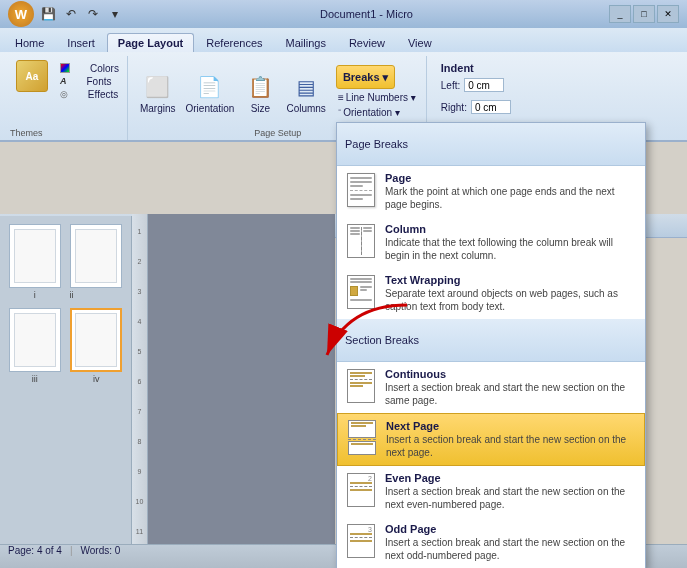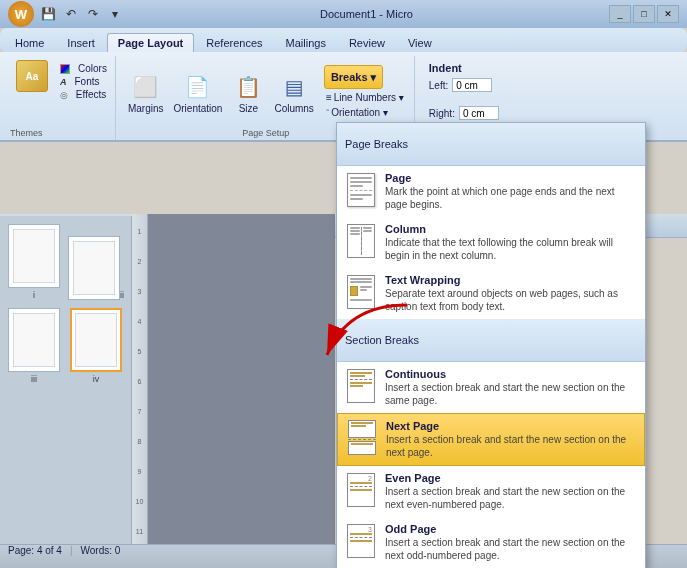--- a/index.html
+++ b/index.html
@@ -29,21 +29,20 @@
     .ctrl-btn { width: 22px; height: 18px; background: #b0c4d8; border: 1px solid #8aaac0; font-size: 9px; display: flex; align-items: center; justify-content: center; cursor: pointer; }
 
     
     .ribbon-tabs {
       background: linear-gradient(to bottom, #dce9f5 0%, #c8dcf0 100%);
       height: 24px;
       display: flex;
       align-items: flex-end;
       padding: 0 4px;
       border-bottom: none;
-      border-radius: 7px;
     }
     .tab {
       padding: 3px 10px;
       font-size: 11px;
       cursor: pointer;
       color: #1a1a4a;
       border: 1px solid transparent;
       border-bottom: none;
       margin-right: 1px;
       border-radius: 3px 3px 0 0;
@@ -107,21 +106,21 @@
       font-size: 10px; color: white; font-weight: bold;
     }
     .themes-sub {
       display: flex;
       flex-direction: column;
       font-size: 10px;
       color: #1a1a4a;
       margin-top: 2px;
     }
     .themes-sub-item {
-      display: flex; align-items: flex-end; gap: 8px;
+      display: flex; align-items: flex-start; gap: 20px;
       cursor: pointer; padding: 1px 2px;
     }
     .color-box { width: 10px; height: 10px; background: linear-gradient(135deg, #f00, #00f, #0f0); border: 1px solid #999; }
     .font-icon { font-size: 9px; font-style: italic; font-weight: bold; color: #333; }
     .effect-icon { font-size: 9px; color: #666; }
 
     
     .ribbon-big-btn {
       display: flex;
       flex-direction: column;
@@ -146,21 +145,21 @@
       padding: 2px 6px;
       cursor: pointer;
       display: flex;
       align-items: center;
       gap: 3px;
       font-size: 11px;
       font-weight: bold;
       color: #1a1a4a;
       height: 24px;
     }
-    .indent-row { display: flex; align-items: center; gap: 4px; margin-bottom: 14px; }
+    .indent-row { display: flex; align-items: center; gap: 4px; margin-bottom: 8px; }
     .indent-input {
       width: 40px; height: 14px;
       border: 1px solid #a0b8d0;
       background: white;
       font-size: 10px;
       padding: 1px 3px;
     }
 
     
     .dropdown-overlay {
@@ -433,21 +432,21 @@
 <div class="thumbnails-pane">
   <div class="thumbnails-grid">
 
     <div style="display:flex; flex-direction:column; align-items:center;">
       <div style="width:52px; height:64px; background:white; border:1px solid #a0b4c8; display:flex; align-items:center; justify-content:center;">
         <div style="width:42px; height:54px; background:#f8f8f8; border:1px solid #d0d8e0;"></div>
       </div>
       <span style="font-size:9px; color:#444; margin-top:2px;">i</span>
     </div>
 
-    <div style="display:flex; flex-direction:row; align-items:flex-end;">
+    <div style="display:flex; flex-direction:column; align-items:flex-start;">
       <div style="width:52px; height:64px; background:white; border:1px solid #a0b4c8; display:flex; align-items:center; justify-content:center;">
         <div style="width:42px; height:54px; background:#f8f8f8; border:1px solid #d0d8e0;"></div>
       </div>
       <span style="font-size:9px; color:#444; margin-top:2px;">ii</span>
     </div>
 
     <div style="display:flex; flex-direction:column; align-items:center;">
       <div style="width:52px; height:64px; background:white; border:1px solid #a0b4c8; display:flex; align-items:center; justify-content:center;">
         <div style="width:42px; height:54px; background:#f8f8f8; border:1px solid #d0d8e0;"></div>
       </div>

